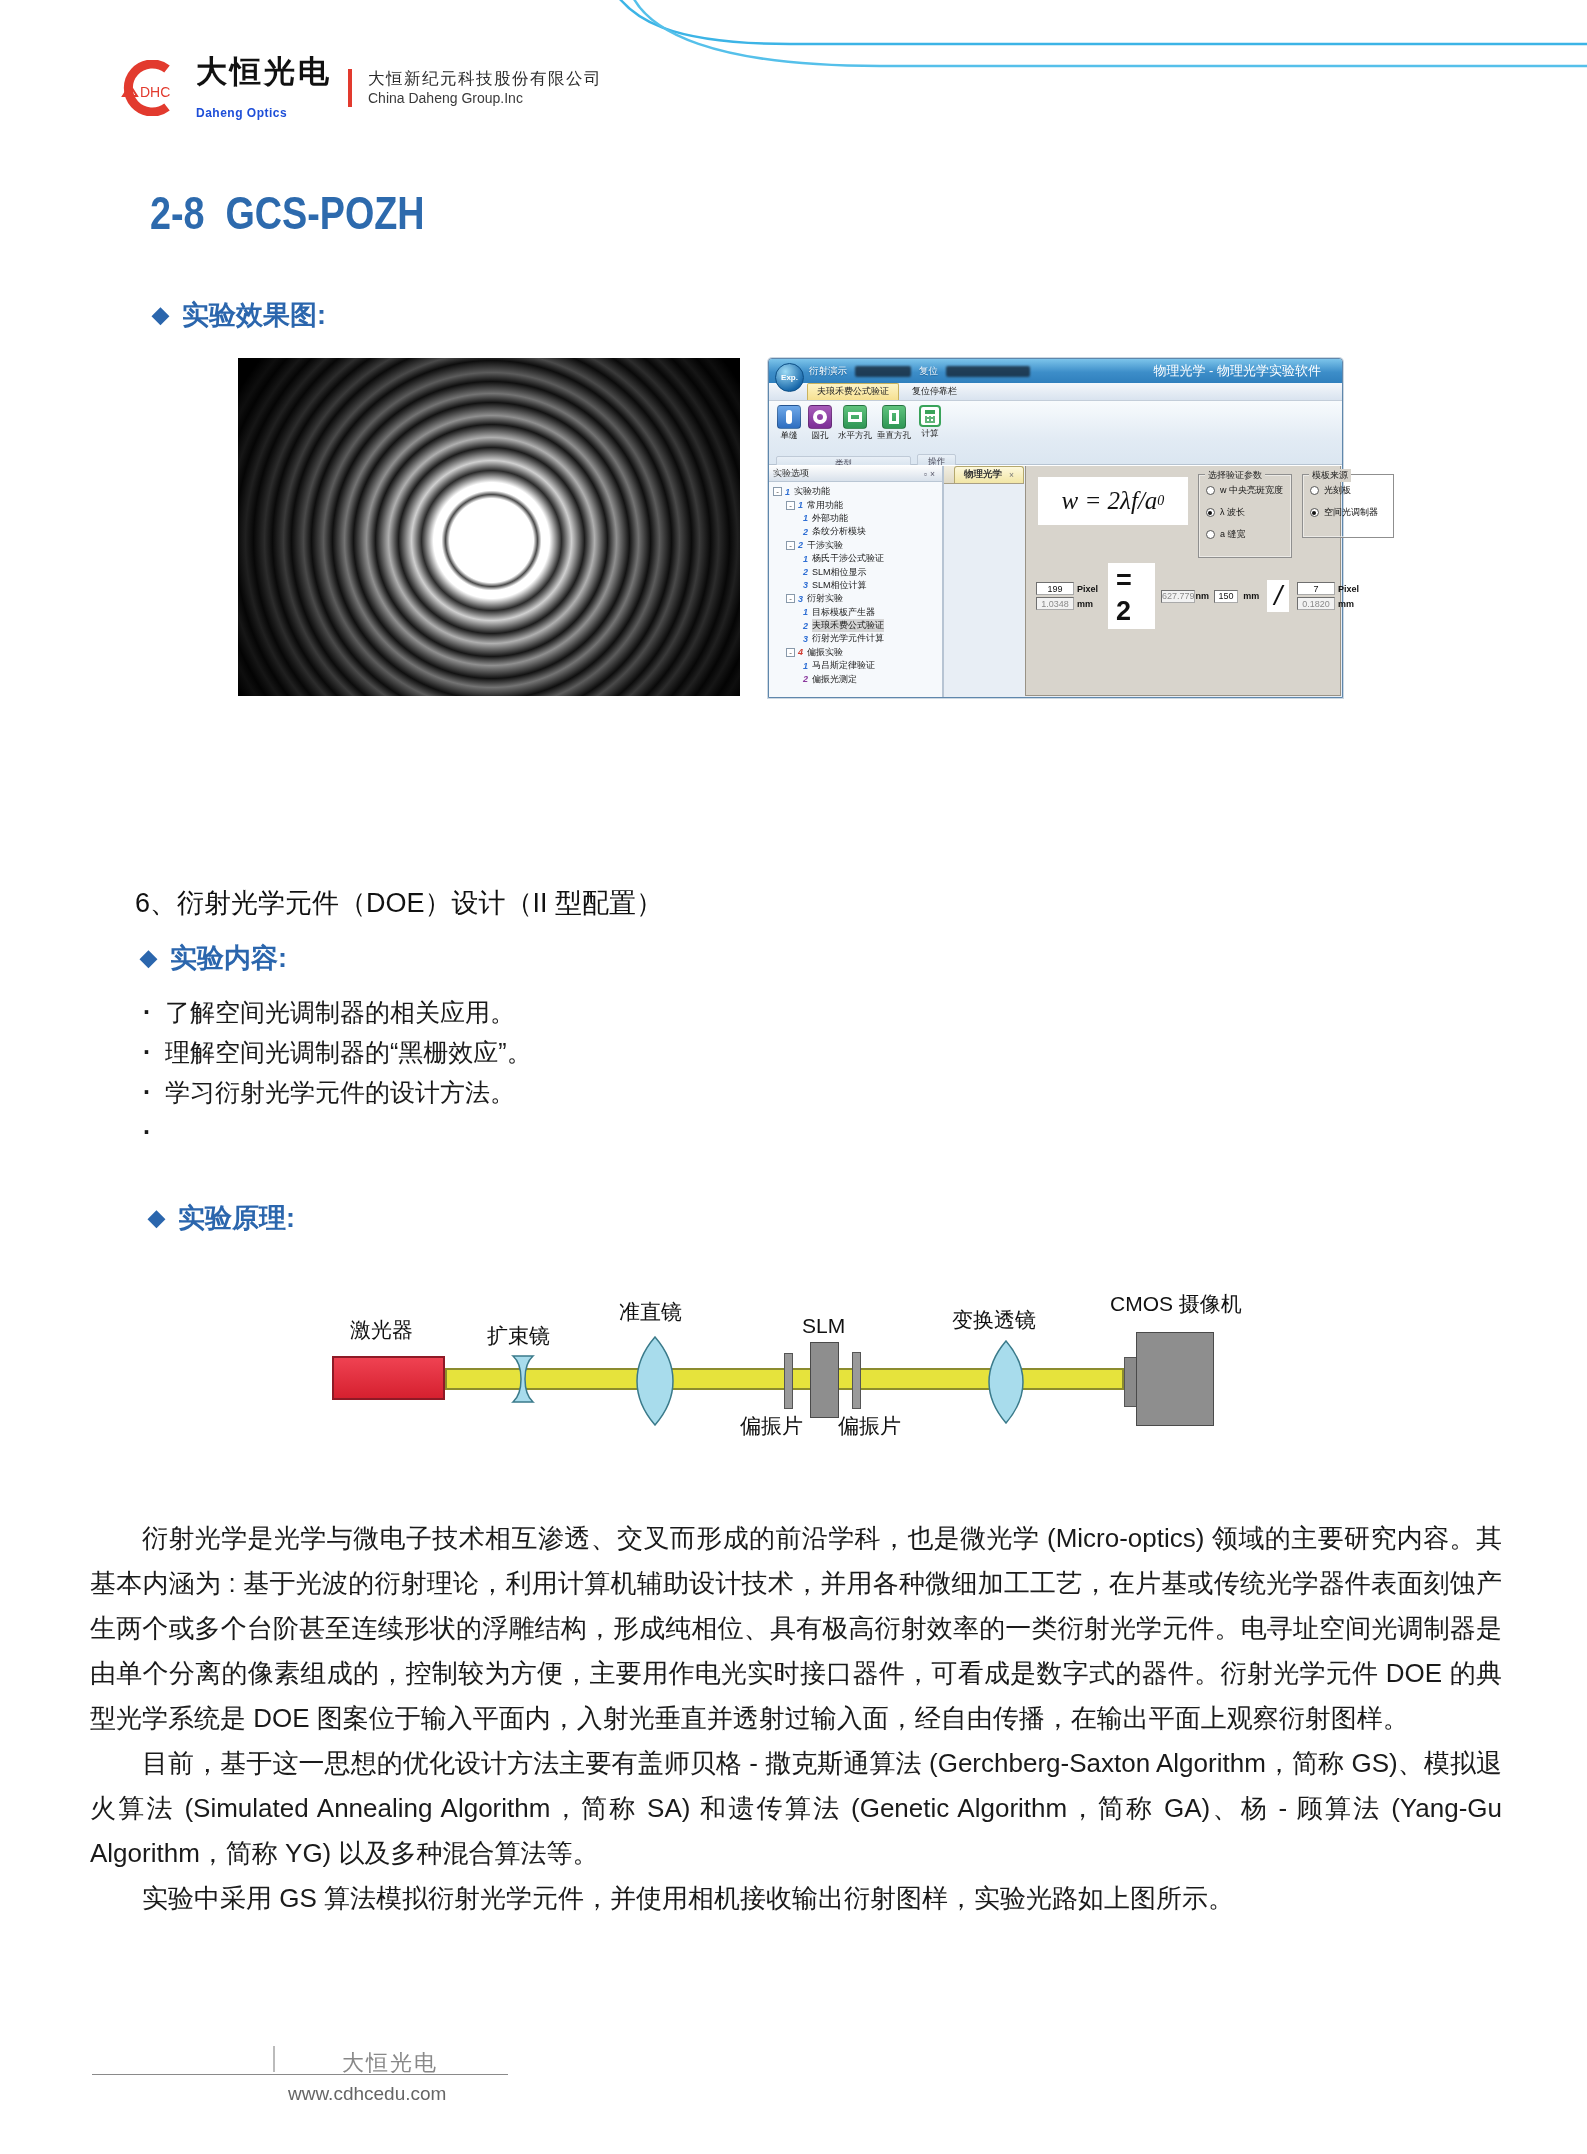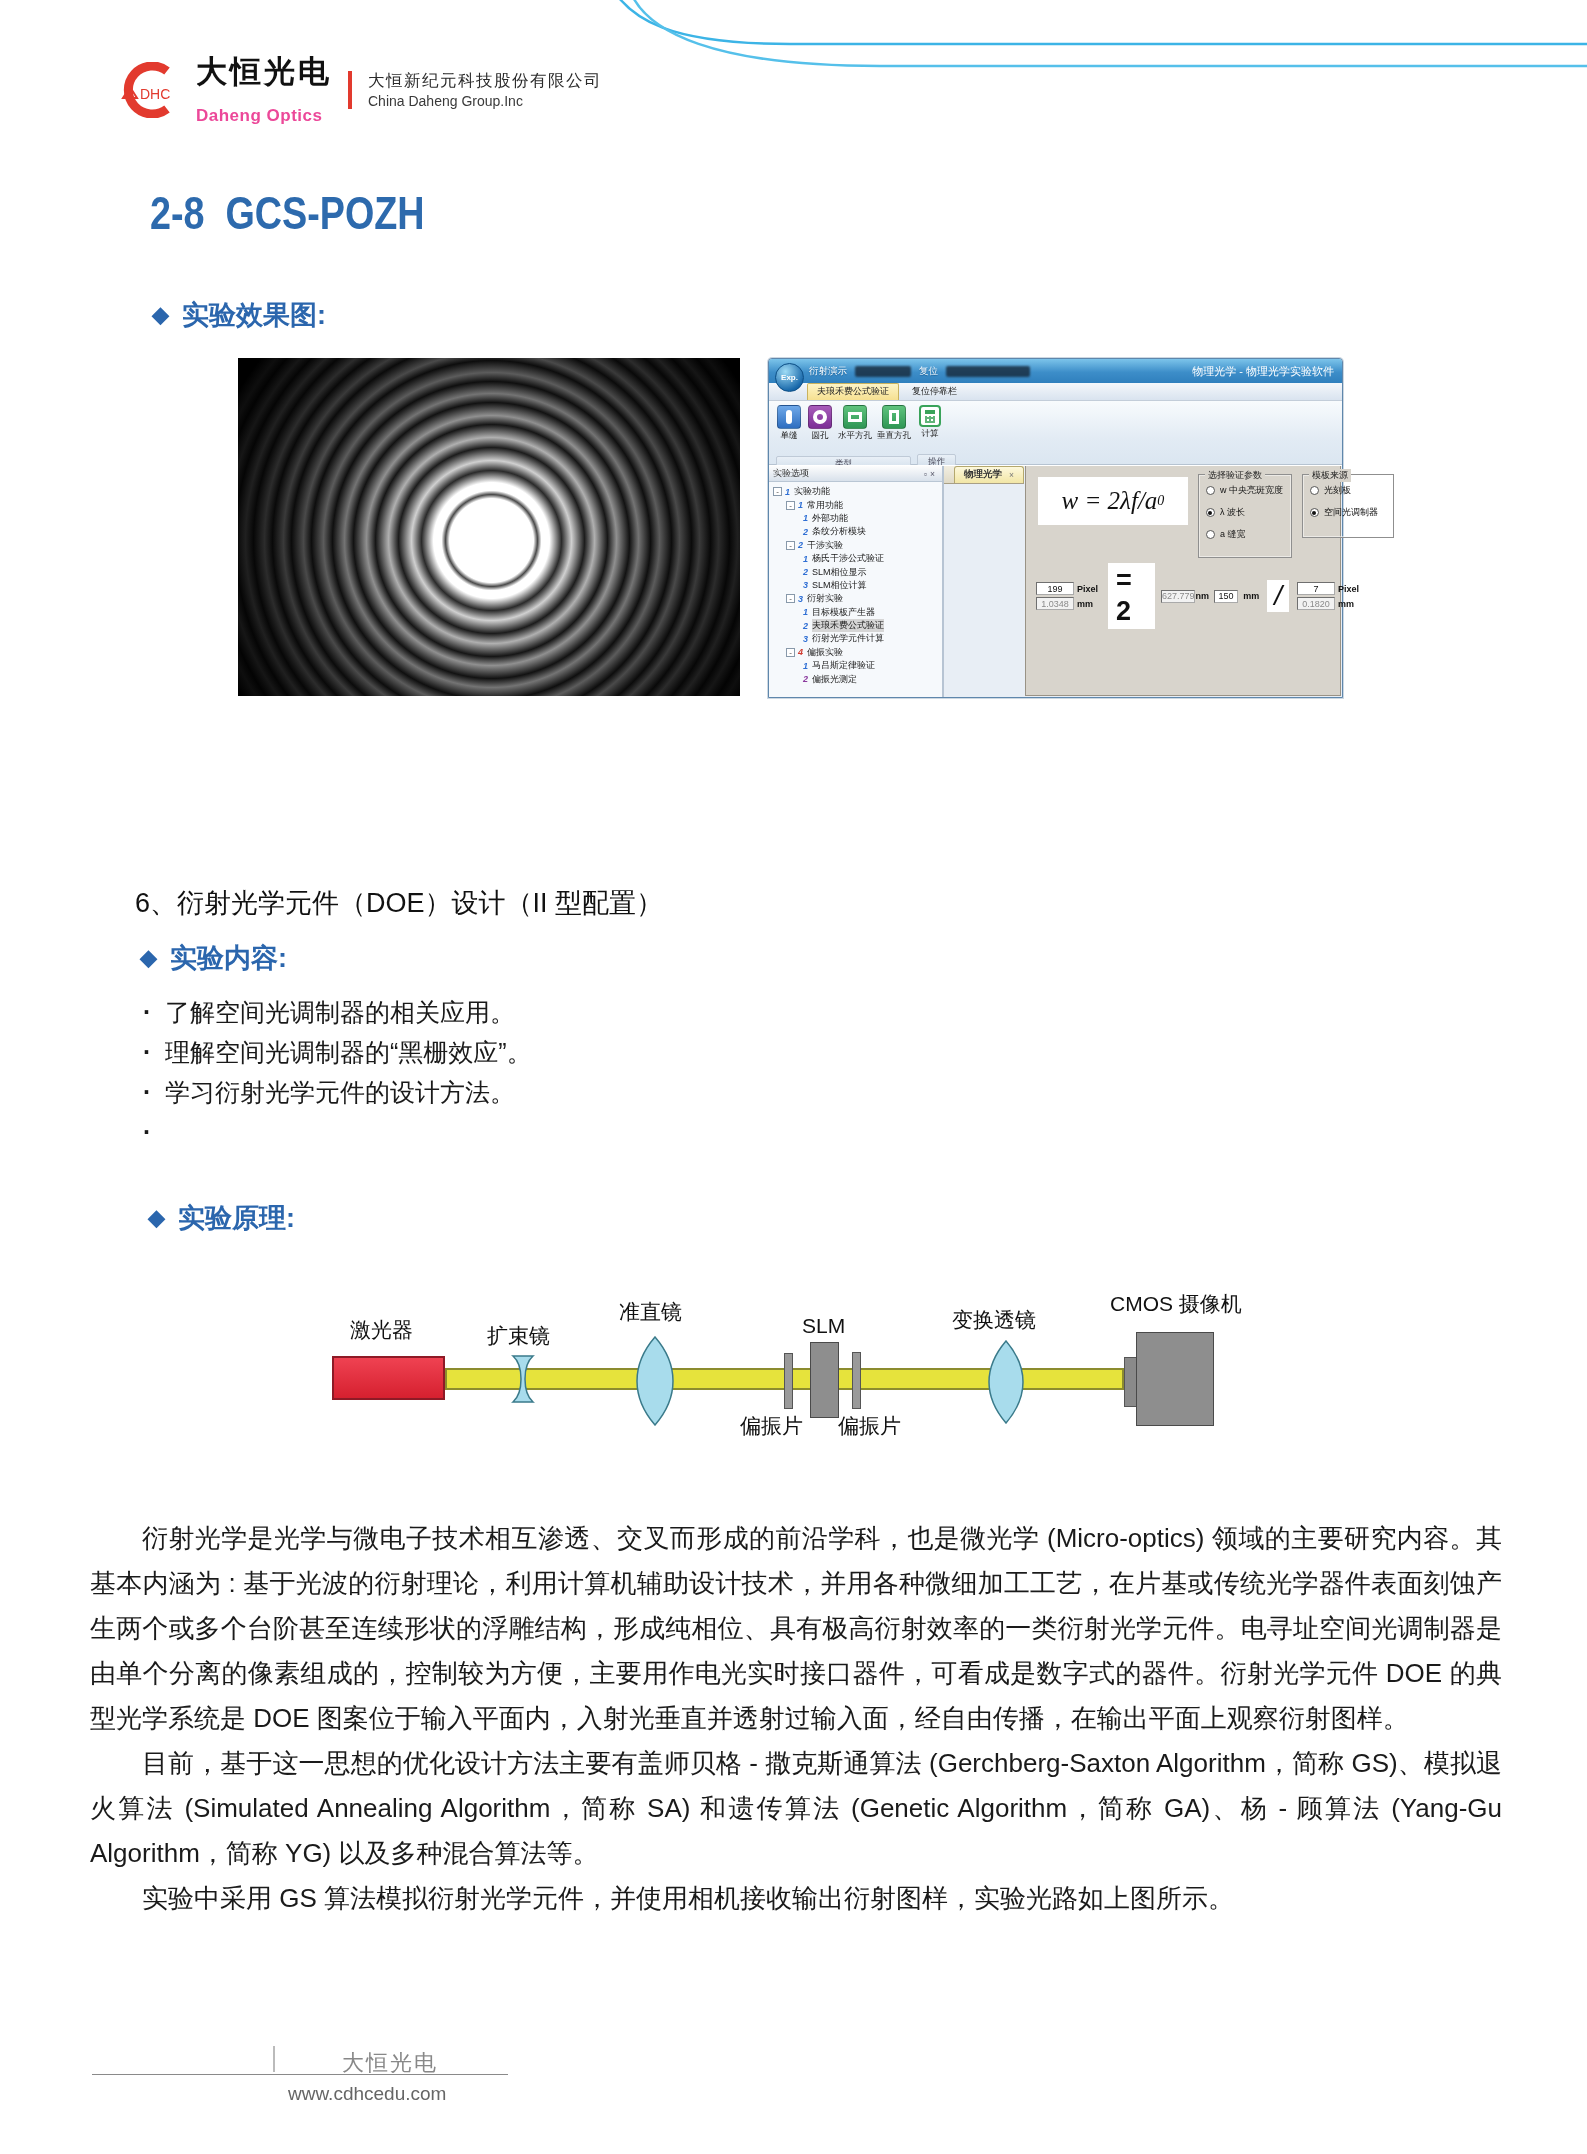--- a/index.html
+++ b/index.html
@@ -7,21 +7,21 @@
         font-family:"Liberation Sans",sans-serif;color:#1a1a1a;}
 
   
   .top-curves{position:absolute;left:0;top:0;width:1587px;height:110px;}
 
   
   .brand{position:absolute;left:112px;top:56px;display:flex;align-items:center;gap:12px;}
   .logo-mark{width:72px;height:56px;position:relative;}
   .brand-names{display:flex;flex-direction:column;line-height:1;}
   .brand-zh{font-size:31px;font-weight:bold;color:#111;letter-spacing:3px;}
-  .brand-en{font-size:17px;font-weight:bold;color:#ec4899;margin-top:20px;letter-spacing:.5px;}
+  .brand-en{font-size:12px;font-weight:bold;color:#1d4ed8;margin-top:20px;letter-spacing:.5px;}
   .brand-divider{width:4px;height:38px;background:#e23a2e;margin:0 4px;}
   .company{display:flex;flex-direction:column;line-height:1;}
   .company-zh{font-size:16.5px;color:#2a2a2a;letter-spacing:1.5px;}
   .company-en{font-size:14px;color:#3a3a3a;margin-top:5px;}
 
   
   .doc-title{position:absolute;left:150px;top:186px;font-size:46px;font-weight:800;color:#2d6aad;
              transform:scaleX(.82);transform-origin:left;white-space:pre;letter-spacing:0;}
   .sec-head{position:absolute;display:flex;align-items:center;gap:13px;color:#2b66ad;
             font-size:27px;font-weight:bold;}
@@ -47,21 +47,21 @@
       box-shadow:0 0 0 1px #cdd8e2;}
   .sw-titlebar{height:24px;background:linear-gradient(#7cc4ea,#3d8ec9 55%,#2f7fbd);
       border-radius:3px 3px 0 0;display:flex;align-items:center;color:#fff;position:relative;
       padding-left:40px;gap:8px;}
   .exp-btn{position:absolute;left:6px;top:4px;width:27px;height:27px;border-radius:50%;
       background:radial-gradient(circle at 35% 28%,#9fdcf6,#1565a8 75%);border:1px solid #0d4f86;
       color:#fff;font-size:8px;font-weight:bold;display:flex;align-items:center;justify-content:center;z-index:3;}
   .tb-menu{font-size:9.5px;text-shadow:0 1px 1px #1a5e93;}
   .tb-blur{width:84px;height:11px;background:#17293b;opacity:.8;border-radius:2px;filter:blur(1px);}
   .tb-blur.short{width:56px;}
-  .tb-title{margin-left:auto;padding-right:8px;font-size:11px;white-space:nowrap;overflow:hidden;}
+  .tb-title{margin-left:auto;padding-right:21px;font-size:13px;white-space:nowrap;overflow:hidden;}
   .sw-tabrow{height:17px;background:linear-gradient(#f4f7fb,#d9e3ef);display:flex;align-items:flex-end;
       padding-left:38px;border-bottom:1px solid #c3cdd9;gap:4px;}
   .rtab{padding:1px 9px 2px;font-size:9px;color:#222;}
   .rtab.active{background:linear-gradient(#fdf4c6,#f6e091);border:1px solid #c9b25e;border-bottom:none;
       border-radius:2px 2px 0 0;}
   .sw-ribbon{height:61px;background:linear-gradient(#f8fbfd,#e2ebf4 60%,#dbe6f1);display:flex;
       padding:2px 4px 0 4px;gap:0;border-bottom:1px solid #b6c3d1;}
   .rib-group{display:flex;flex-direction:column;padding:0 3px;}
   .rib-icons{display:flex;gap:5px;flex:1;align-items:flex-start;padding-top:2px;}
   .rib-btn{min-width:26px;display:flex;flex-direction:column;align-items:center;font-size:8.5px;color:#222;}

